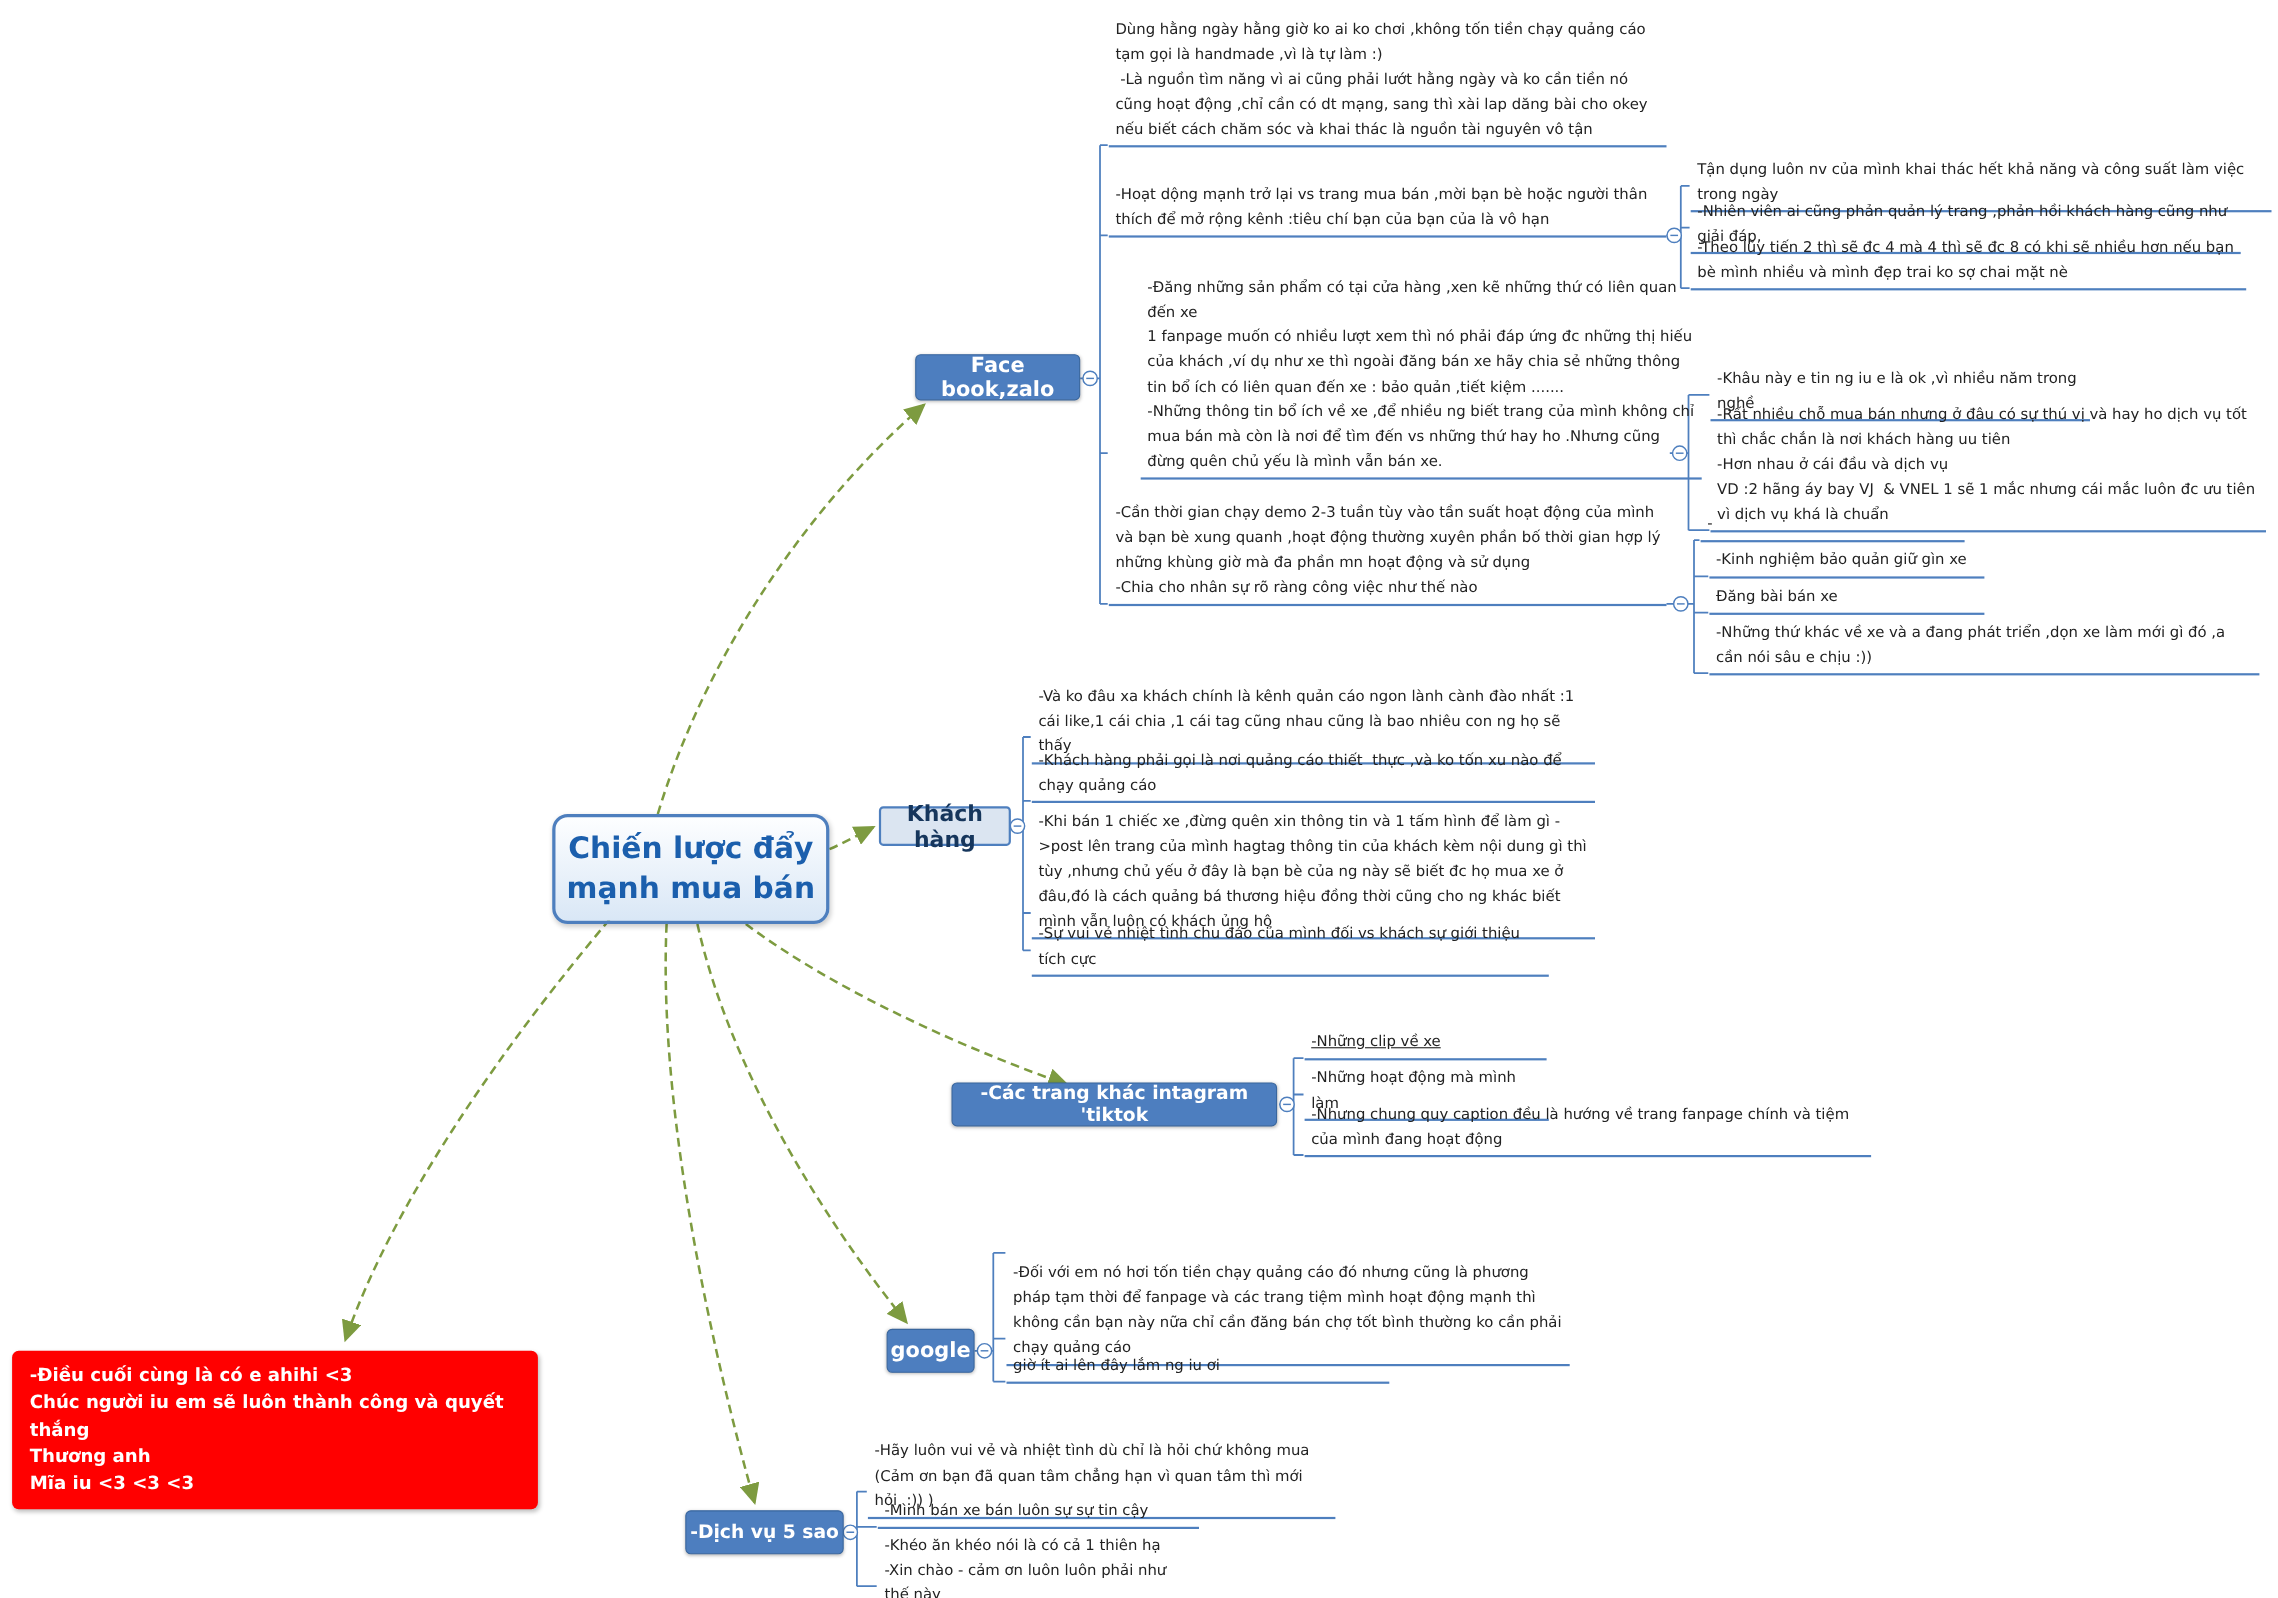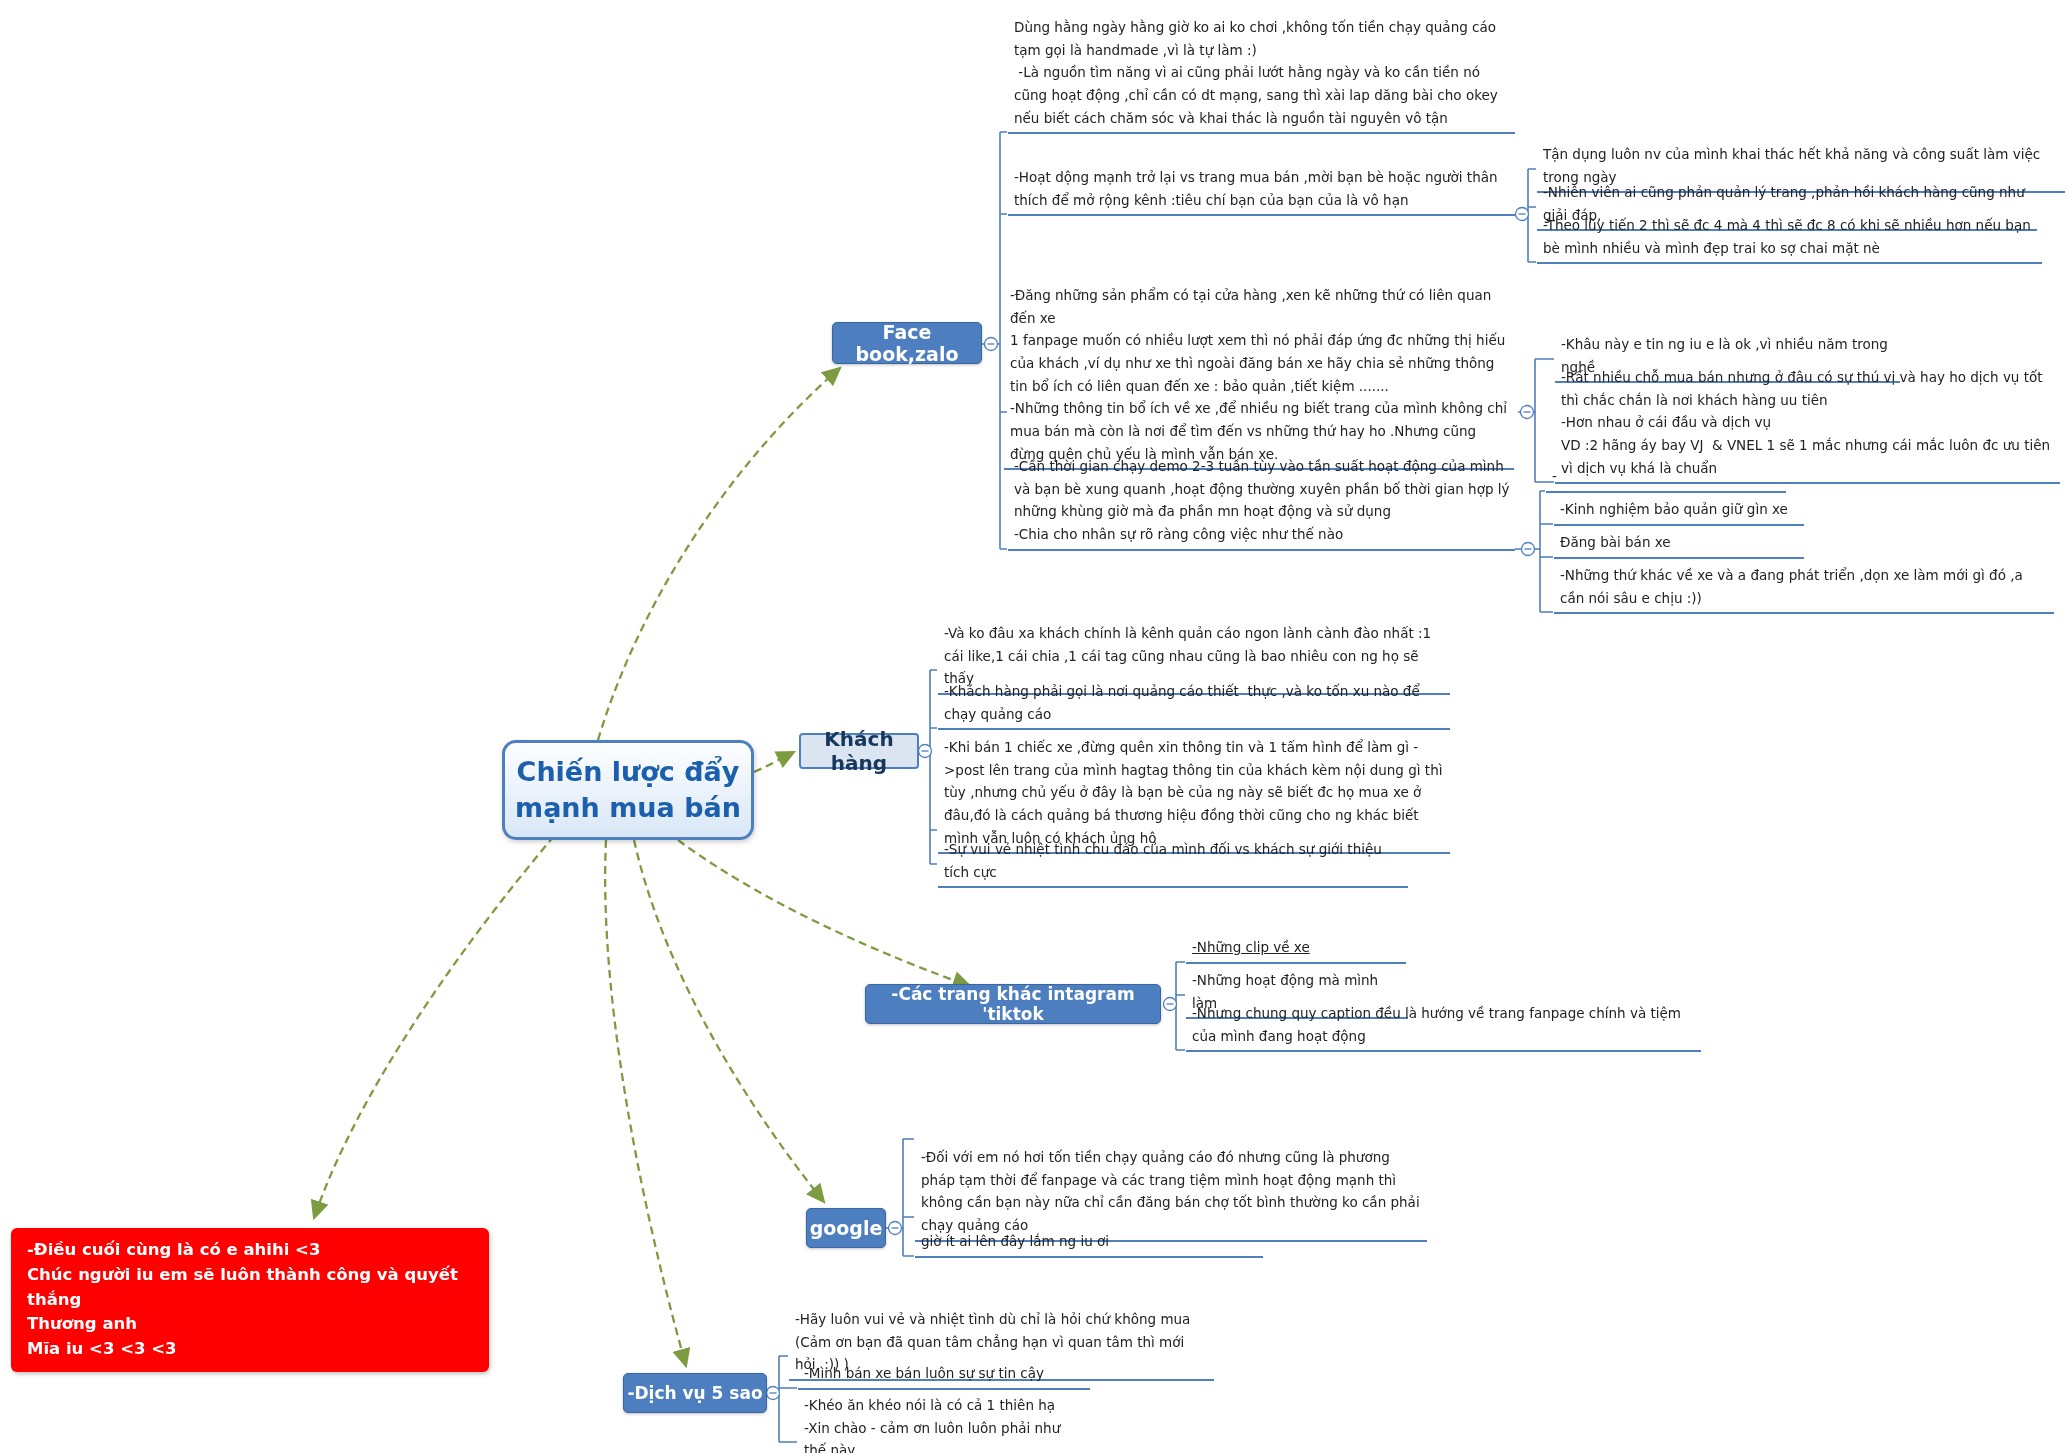--- a/index.html
+++ b/index.html
@@ -40,21 +40,21 @@
     line-height:1.5; padding:10px 16px; border-radius:6px; white-space:pre-wrap;
     box-shadow:1px 2px 4px rgba(0,0,0,.25);
   }
 
   
   #fb-note { left:1008px; top:16px;  width:507px; }
   #fb1     { left:1008px; top:166px; width:507px; }
   #fb1a    { left:1537px; top:143px; width:528px; }
   #fb1b    { left:1537px; top:181px; width:500px; }
   #fb1c    { left:1537px; top:214px; width:505px; }
-  #fb2     { left:1004px; top:250px; width:510px;margin-top:34px; }
+  #fb2     { left:1037px; top:250px; width:510px; }
   #fb2a    { left:1555px; top:333px; width:345px; }
   #fb2b    { left:1555px; top:366px; width:505px; }
   #fb3     { left:1008px; top:455px; width:507px; }
   #fb3a    { left:1546px; top:465px; width:240px; }
   #fb3b    { left:1554px; top:498px; width:250px; }
   #fb3c    { left:1554px; top:531px; width:250px; }
   #fb3d    { left:1554px; top:564px; width:500px; }
   
   #kh1 { left:938px; top:622px; width:512px; }
   #kh2 { left:938px; top:680px; width:512px; }

